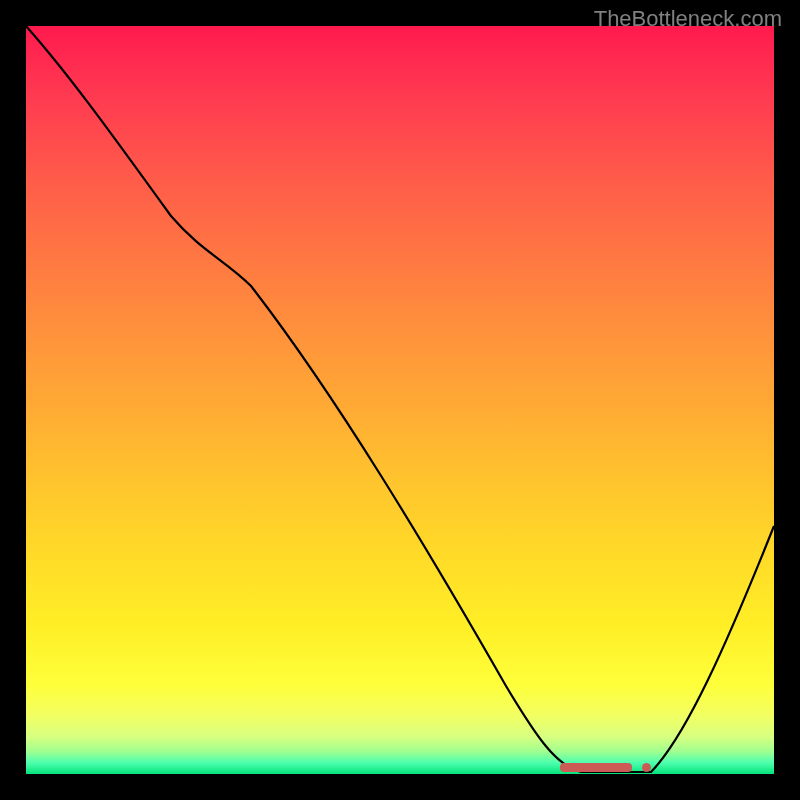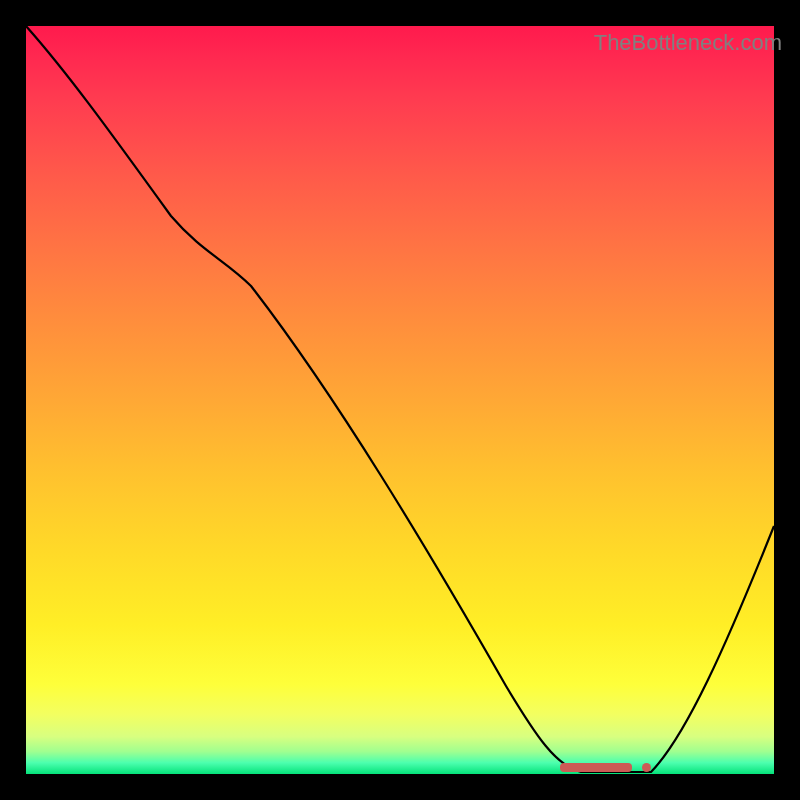--- a/index.html
+++ b/index.html
@@ -11,21 +11,20 @@
     font-family: Arial, sans-serif;
   }
   .watermark {
     position: absolute;
     top: 6px;
     right: 18px;
     color: #808080;
     font-size: 22px;
     font-weight: 500;
     z-index: 10;
-    margin-top: 24px;
   }
   .plot-area {
     position: absolute;
     left: 26px;
     top: 26px;
     width: 748px;
     height: 748px;
   }
   .gradient-bg {
     position: absolute;

